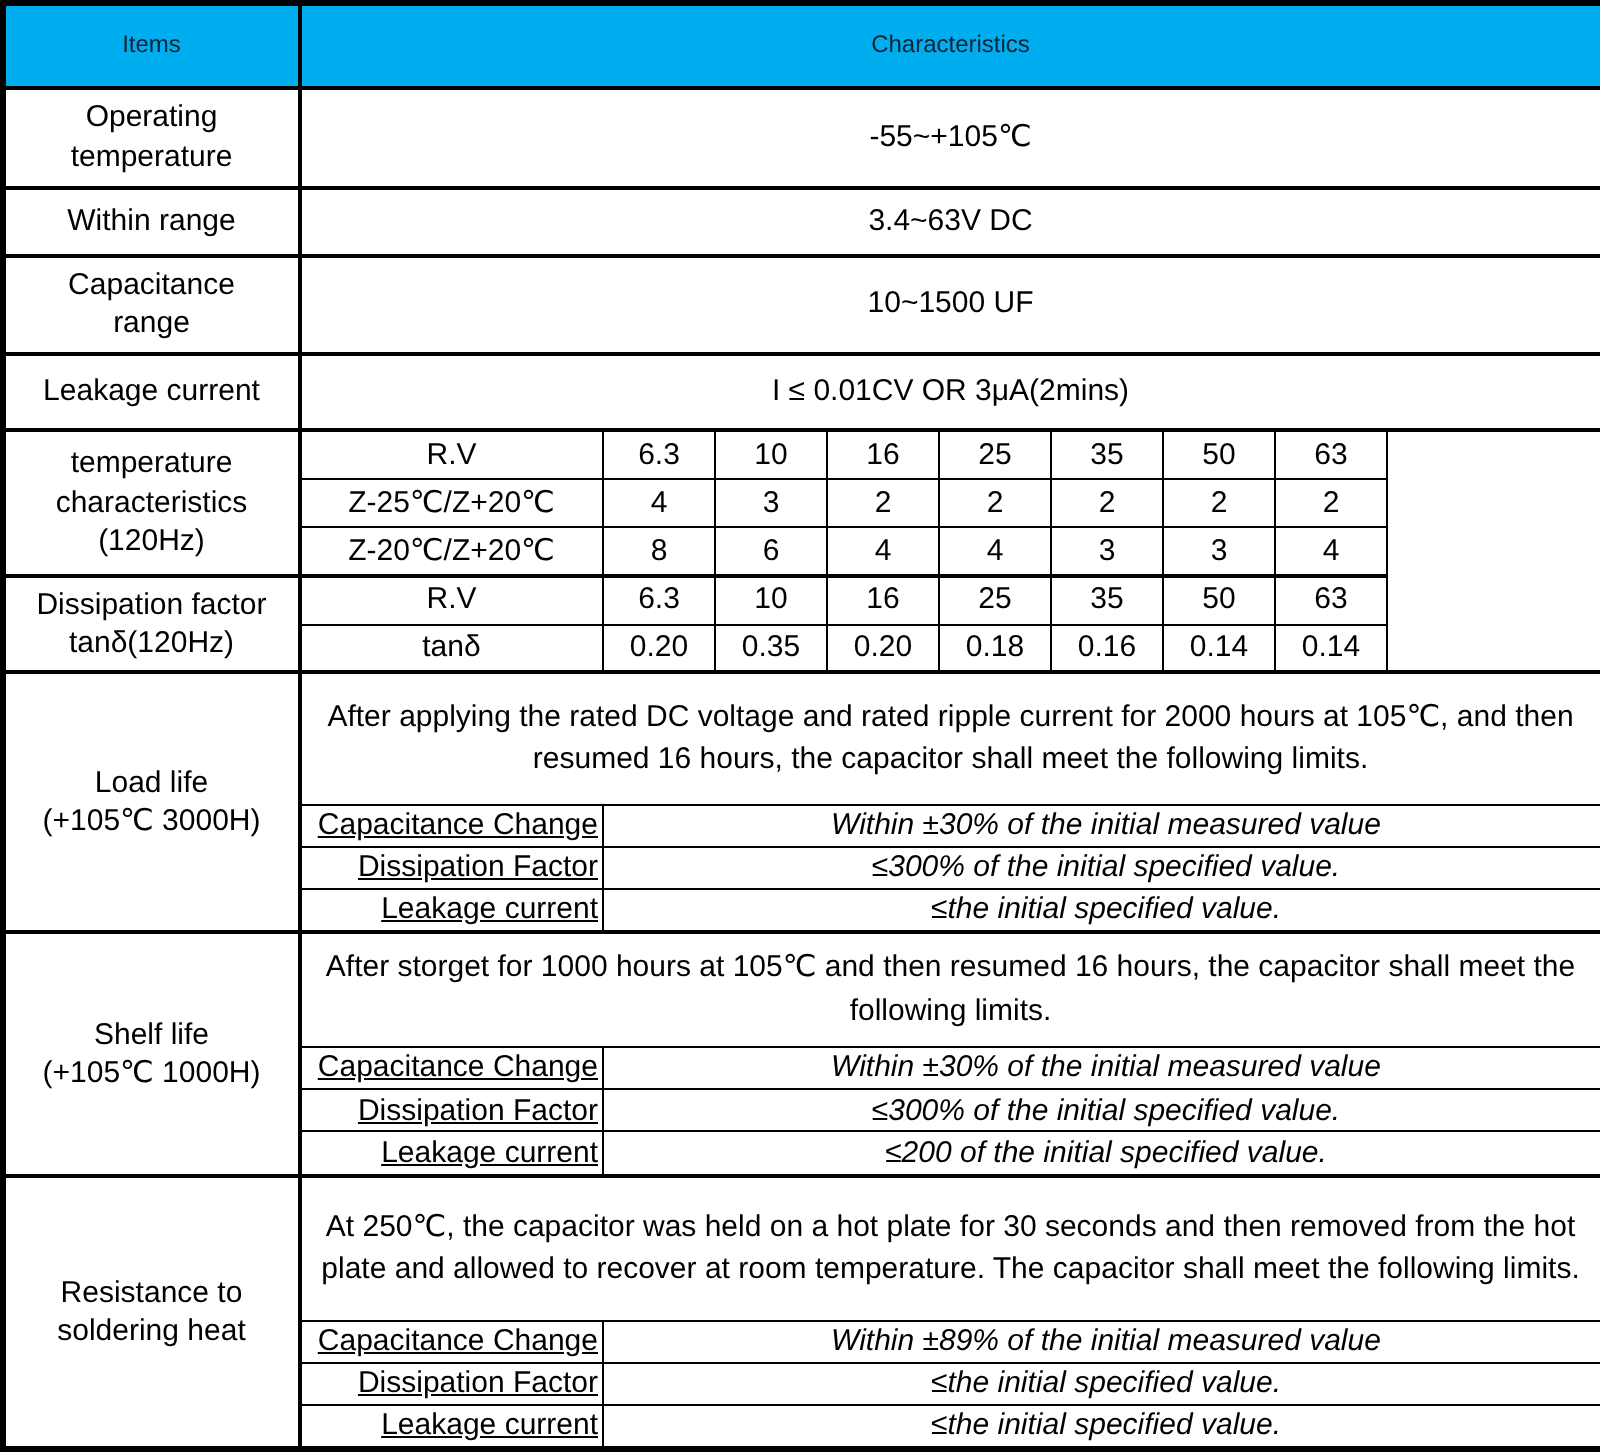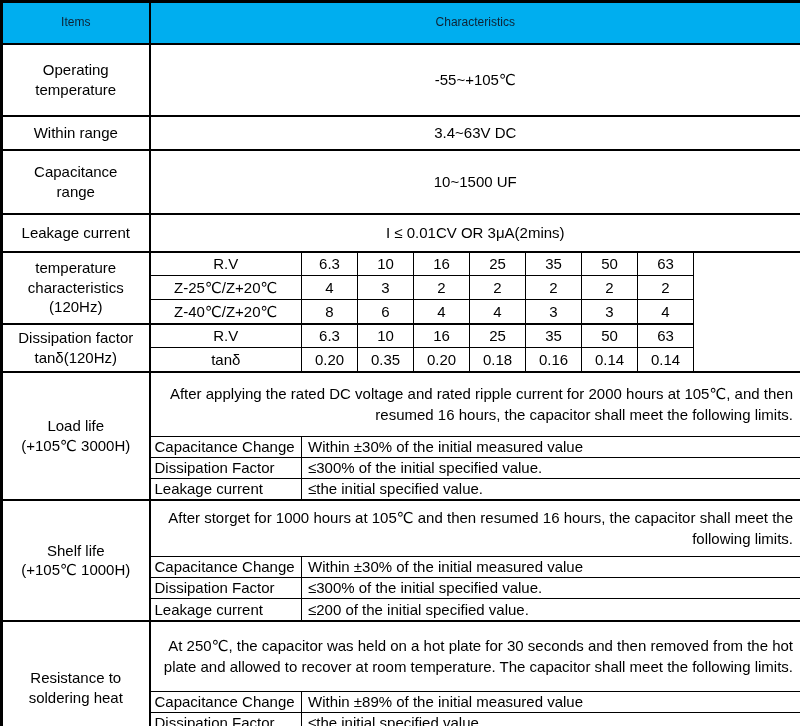--- a/index.html
+++ b/index.html
@@ -29,31 +29,33 @@
   .bt2{border-top-width:2px;}
   .bb1{border-bottom-width:1px;}
   .hdr-cell{
     background:var(--header_bg);
     color:var(--header_text);
     font-size:12px;
     border-width:2px;
   }
   .label{white-space:pre-line;}
   .desc{
-    text-align:right;
+    text-align:center;
     padding:3px 7px;
     line-height:1.45;
   }
   .sub-name{
-    text-align:left;
+    text-align:right;
     padding:0 2px 0 4px;
+    text-decoration:underline;
   }
   .sub-val{
-    text-align:left;
+    text-align:center;
     padding:0 2px 0 6px;
+    font-style:italic;
   }
 </style>
 </head>
 <body>
 
 <table>
   <colgroup>
     <col style="width:148px">
     <col style="width:152px">
     <col style="width:56px">
@@ -65,30 +67,30 @@
       <col style="width:56px">
     <col style="width:108px">
   </colgroup>
 
   <tbody>
       <tr style="height:42px">
     <td class="hdr-cell">Items</td>
     <td class="hdr-cell" colspan="9">Characteristics</td>
   </tr>
 
-  <tr style="height:72px">
+  <tr style="height:49px">
     <td class="b2 label">Operating
 temperature</td>
     <td class="b2" colspan="9">-55~+105℃</td>
   </tr>
   <tr style="height:34px">
     <td class="b2 label">Within range</td>
     <td class="b2" colspan="9">3.4~63V DC</td>
   </tr>
-  <tr style="height:64px">
+  <tr style="height:48px">
     <td class="b2 label">Capacitance
 range</td>
     <td class="b2" colspan="9">10~1500 UF</td>
   </tr>
   <tr style="height:38px">
     <td class="b2 label">Leakage current</td>
     <td class="b2" colspan="9">I ≤ 0.01CV OR 3μA(2mins)</td>
   </tr>
 
   <tr style="height:24px">
@@ -109,21 +111,21 @@
     <td>Z-25℃/Z+20℃</td>
     <td>4</td>
     <td>3</td>
     <td>2</td>
     <td>2</td>
     <td>2</td>
     <td>2</td>
     <td>2</td>
   </tr>
   <tr style="height:24px">
-    <td>Z-40℃/Z+20℃</td>
+    <td>Z-20℃/Z+20℃</td>
     <td>8</td>
     <td>6</td>
     <td>4</td>
     <td>4</td>
     <td>3</td>
     <td>3</td>
     <td>4</td>
   </tr>
 
   <tr style="height:24px">

